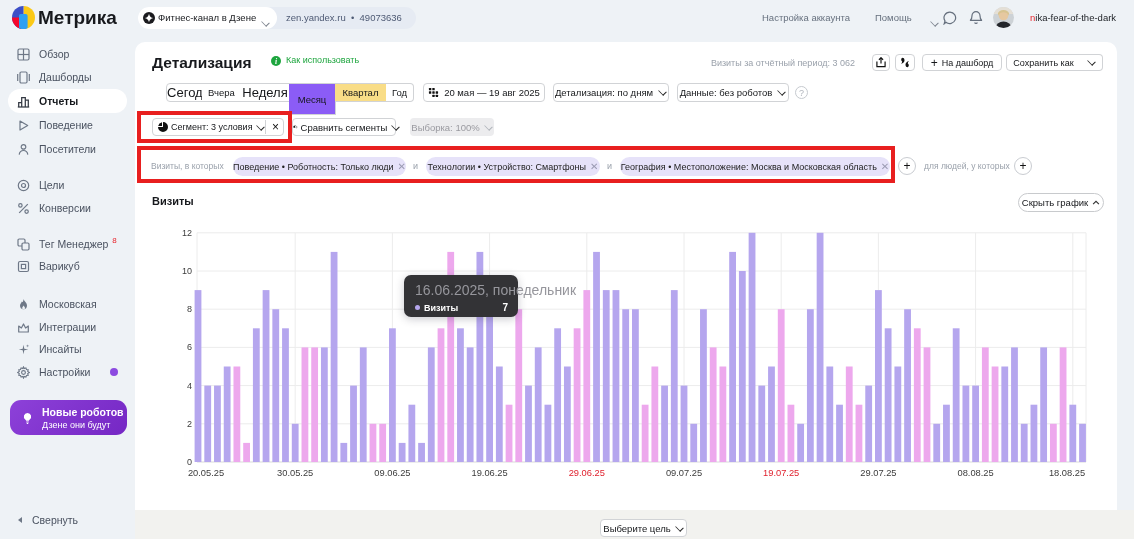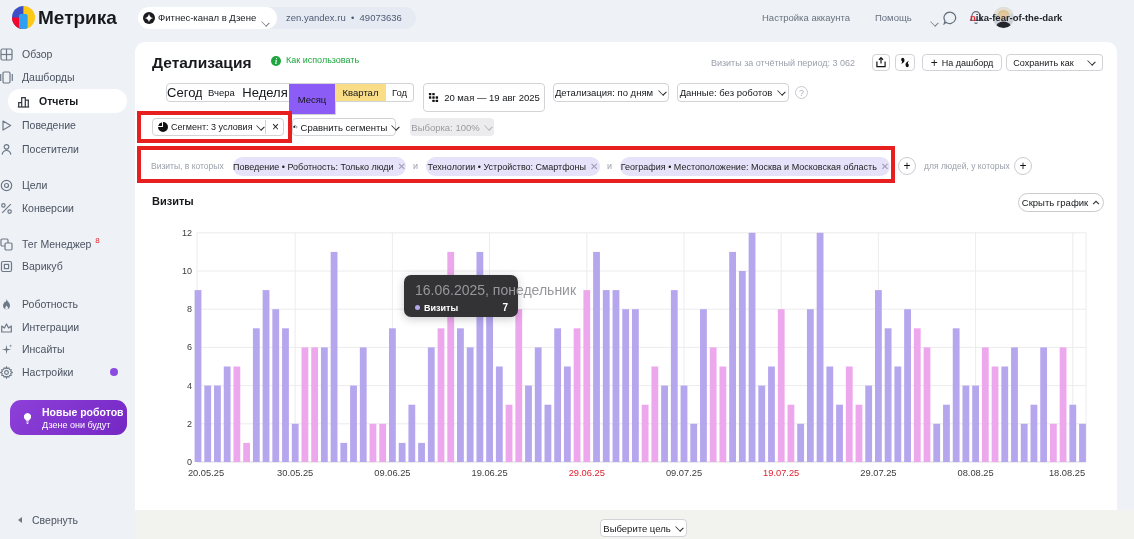--- a/index.html
+++ b/index.html
@@ -3,21 +3,21 @@
 
 *{margin:0;padding:0;box-sizing:border-box}
 html,body{width:1134px;height:539px;overflow:hidden;background:#eef2f6;
  font-family:"Liberation Sans",sans-serif;-webkit-font-smoothing:antialiased}
 .abs{position:absolute}
 .card{position:absolute;left:135px;top:42px;width:982px;height:468px;background:#fff;border-radius:10px 10px 0 0}
 .bstrip{position:absolute;left:135px;top:510px;width:999px;height:29px;background:#f2f2ef}
 .btn{position:absolute;background:#fff;border:1px solid #d1d3d6;border-radius:4px;
  font-size:9px;color:#15171a;display:flex;align-items:center;justify-content:center;white-space:nowrap}
 .snav{position:absolute;left:0;width:135px;height:22px;display:flex;align-items:center;
- font-size:10.5px;color:#4a5260;gap:9px}
+ font-size:10.5px;color:#4a5260;padding-left:17px;gap:9px}
 .snav svg{flex:0 0 auto}
 .snav.active{left:8px;width:119px;height:24px;padding-left:9px;background:#fff;border-radius:12px;font-weight:700;color:#15181d}
 .chev{display:inline-block;width:9px;height:8px;position:relative}
 .chev:before{content:"";position:absolute;left:1px;top:0.5px;width:6px;height:6px;
  border-right:1.2px solid #7b828c;border-bottom:1.2px solid #7b828c;transform:rotate(45deg) scale(1,.72)}
 .chevb:before{border-color:#222}
 .chip{position:absolute;top:157px;height:19px;background:#e6e2f9;border-radius:10px;
  display:flex;align-items:center;justify-content:center;font-size:9px;color:#222;white-space:nowrap}
 .chip .x{margin-left:4px;color:#9a9ab2;font-size:10px;font-weight:400}
 .pluscirc{position:absolute;width:18px;height:18px;border:1px solid #c9ccd1;border-radius:50%;
@@ -66,21 +66,21 @@
       </clipPath>
     </defs>
 <g clip-path="url(#av)">
       <rect width="21" height="21" fill="#cdd2d6"></rect>
 <rect x="0" y="0" width="21" height="7" fill="#e4dfd6"></rect>
 <circle cx="10.5" cy="8.5" r="4.8" fill="#e6c8a0"></circle>
 <path d="M4.8 6.5 a6 5.2 0 0 1 11.4 0 l-.9 2 a5 4.6 0 0 0 -9.6 0 Z" fill="#d8c491"></path>
 <path d="M2.5 21 a8 6.5 0 0 1 16 0 Z" fill="#23252a"></path>
     </g>
   </svg>
-<div class="abs" style="left:970px;top:12px;font-size:9.5px;font-weight:700;color:#23262b"><span style="color:#e8252c">n</span>ika-fear-of-the-dark</div>
+<div class="abs" style="left:1030px;top:12px;font-size:9.5px;font-weight:400;color:#23262b"><span style="color:#e8252c">n</span>ika-fear-of-the-dark</div>
 <div class="snav" style="top:43px">
     <svg width="13" height="13" viewBox="0 0 13 13">
       <g fill="none" stroke="#6e7887" stroke-width="1.2">
         <rect x="1" y="1" width="11" height="11" rx="1.5"></rect>
         <line x1="6.5" y1="1" x2="6.5" y2="12"></line>
         <line x1="1" y1="6.5" x2="12" y2="6.5"></line>
       </g>
     </svg>
     <span>Обзор</span>
   </div><div class="snav" style="top:66px">
@@ -144,21 +144,21 @@
       <g fill="none" stroke="#6e7887" stroke-width="1.2">
         <rect x="1.5" y="1.5" width="10" height="10" rx="1.5"></rect>
         <rect x="4.4" y="4.4" width="4.2" height="4.2"></rect>
       </g>
     </svg>
     <span>Варикуб</span>
   </div><div class="snav" style="top:293px">
     <svg width="13" height="13" viewBox="0 0 13 13">
       <path d="M6.5 1 C7 3.3 10 4.6 10 7.6 a3.5 3.7 0 0 1 -7 0 C3 5.5 4.4 5.2 4.8 3.4 C5.6 4.3 6.1 4.6 6.5 1 Z M5.2 9.9 a1.4 1.6 0 0 0 2.8 0 c0-1.1-1.4-1.5-1.4-2.6 c0 .9-1.4 1.6-1.4 2.6Z" fill="#6e7887" fill-rule="evenodd"></path>
     </svg>
-    <span>Роботность</span>
+    <span>Московская</span>
   </div><div class="snav" style="top:316px">
     <svg width="13" height="13" viewBox="0 0 13 13">
       <path d="M1.7 11 V5 L4.4 7 L6.5 3 L8.6 7 L11.3 5 V11 Z" fill="none" stroke="#6e7887" stroke-width="1.2" stroke-linejoin="round"></path>
     </svg>
     <span>Интеграции</span>
   </div><div class="snav" style="top:338px">
     <svg width="13" height="13" viewBox="0 0 13 13">
       <path d="M6.5 1.7 L7.3 5.7 L11.3 6.5 L7.3 7.3 L6.5 11.3 L5.7 7.3 L1.7 6.5 L5.7 5.7 Z" fill="#6e7887"></path>
       <path d="M10.6 1.2 L10.9 2.6 L12.3 2.9 L10.9 3.2 L10.6 4.6 L10.3 3.2 L8.9 2.9 L10.3 2.6 Z" fill="#6e7887"></path>
     </svg>
@@ -211,21 +211,21 @@
 <div class="btn" style="left:1006px;top:54px;width:75px;height:17px;border-radius:4px 0 0 4px">Сохранить как</div>
 <div class="btn" style="left:1080px;top:54px;width:23px;height:17px;border-radius:0 4px 4px 0;border-left:none">
     <span class="chev chevb" style="margin-top:-2px"></span>
   </div>
 <div class="btn" style="left:166px;top:83px;width:52px;height:19px;border-radius:4px 0 0 4px;background:#fff;font-size:13px">Сегодня</div>
 <div class="btn" style="left:202px;top:83px;width:40px;height:19px;border-radius:0;border-left:none;background:#fff;font-size:9.5px">Вчера</div>
 <div class="btn" style="left:241px;top:83px;width:49px;height:19px;border-radius:0;border-left:none;background:#fff;font-size:13px">Неделя</div>
 <div class="btn" style="left:289px;top:83px;width:47px;height:32px;border-radius:0;border-left:none;background:#8b5cf6;font-size:9.5px">Месяц</div>
 <div class="btn" style="left:335px;top:83px;width:52px;height:19px;border-radius:0;border-left:none;background:#f9dd87;font-size:9.5px">Квартал</div>
 <div class="btn" style="left:386px;top:83px;width:28px;height:19px;border-radius:0 4px 4px 0;border-left:none;background:#fff;font-size:9.5px">Год</div>
-<div class="btn" style="left:423px;top:83px;width:122px;height:29px;font-size:9.5px">
+<div class="btn" style="left:423px;top:83px;width:122px;height:19px;font-size:9.5px">
 <svg width="11" height="11" viewBox="0 0 12 12" style="margin-right:5px">
       <g fill="#111">
 <rect x="1" y="1" width="2.6" height="2.6" rx="0.6"></rect>
         <rect x="4.7" y="1" width="2.6" height="2.6" rx="0.6"></rect>
 <rect x="1" y="4.7" width="2.6" height="2.6" rx="0.6"></rect>
         <rect x="4.7" y="4.7" width="2.6" height="2.6" rx="0.6"></rect>
         <rect x="8.4" y="4.7" width="2.6" height="2.6" rx="0.6"></rect>
 <rect x="4.7" y="8.4" width="2.6" height="2.6" rx="0.6"></rect>
         <rect x="8.4" y="8.4" width="2.6" height="2.6" rx="0.6"></rect>
       </g>

